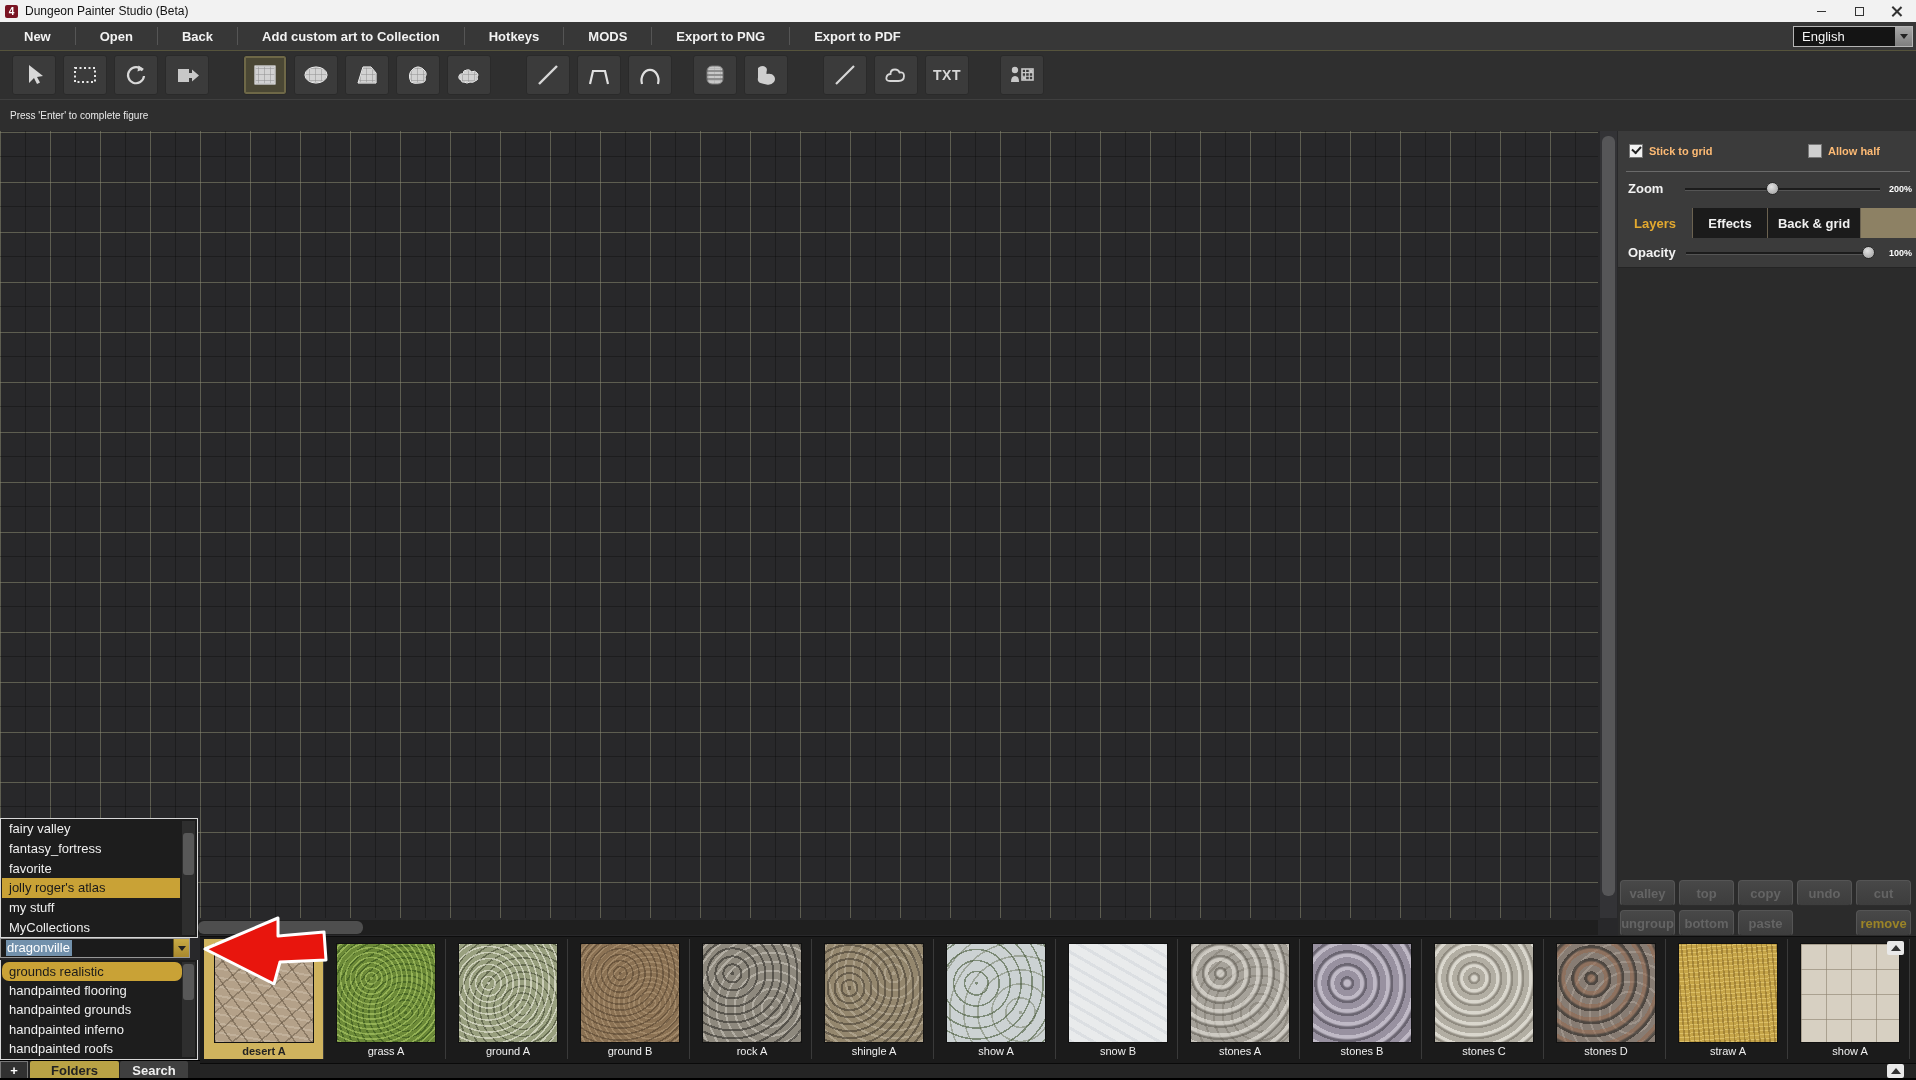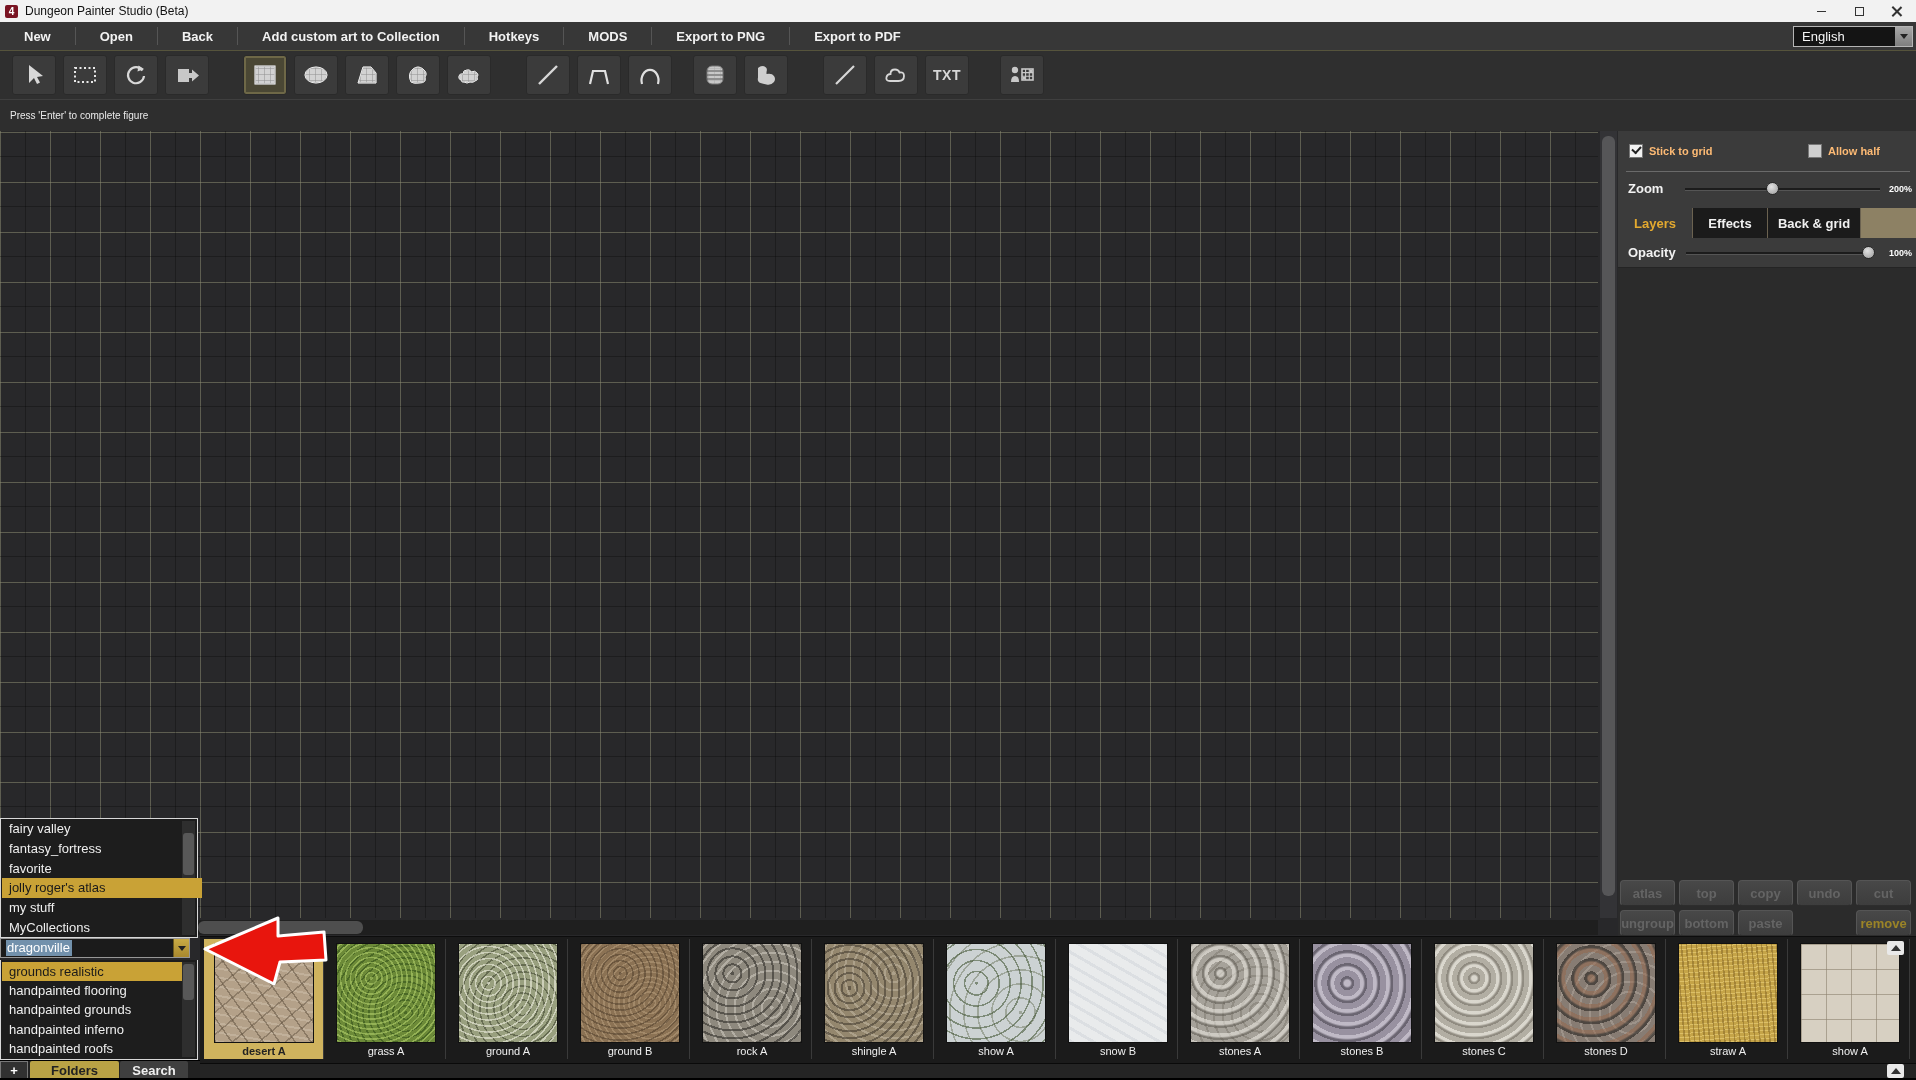--- a/index.html
+++ b/index.html
@@ -324,21 +324,21 @@
 
     <div class="opacityrow">
       <div class="sliderrow-label" style="left:10px;top:7px">Opacity</div>
       <div class="slidertrack" style="left:68px;top:14px;width:186px"></div>
       <div class="sliderthumb" style="left:244px;top:8px"></div>
       <div class="sliderval" style="left:264px;top:10px">100%</div>
     </div>
 
     <div class="layersarea"></div>
     <div id="editbuttons">
-        <div class="editbtn" style="left: 2px; top: 749px;">atlas</div>
+        <div class="editbtn" style="left: 2px; top: 749px;">valley</div>
         <div class="editbtn" style="left: 61px; top: 749px;">top</div>
         <div class="editbtn" style="left: 120px; top: 749px;">copy</div>
         <div class="editbtn" style="left: 179px; top: 749px;">undo</div>
         <div class="editbtn" style="left: 238px; top: 749px;">cut</div>
         <div class="editbtn" style="left: 2px; top: 779px;">ungroup</div>
         <div class="editbtn" style="left: 61px; top: 779px;">bottom</div>
         <div class="editbtn" style="left: 120px; top: 779px;">paste</div>
         <div class="editbtn" style="left: 179px; top: 811px;">redo</div>
         <div class="editbtn hl" style="left: 238px; top: 779px;">remove</div>
       </div>
@@ -410,37 +410,37 @@
       </div>
   </div>
 
   <div class="popup popup-folders" id="folderlist">
     <div class="pscroll">
         <div class="thumb" style="top:12px;height:42px"></div>
       </div>
   <div class="lrow" style="top: 0px; height: 19.7px;">fairy valley</div>
       <div class="lrow" style="top: 19.7px; height: 19.7px;">fantasy_fortress</div>
       <div class="lrow" style="top: 39.4px; height: 19.7px;">favorite</div>
-      <div class="lrow selected" style="top: 59.1px; height: 19.7px; left: 1px; width: 200px; text-align: center;">jolly roger's atlas</div>
+      <div class="lrow selected" style="top: 59.1px; height: 19.7px; left: 1px; width: 178px; text-align: center;">jolly roger's atlas</div>
       <div class="lrow" style="top: 78.8px; height: 19.7px;">my stuff</div>
       <div class="lrow" style="top: 98.5px; height: 19.7px;">MyCollections</div>
     </div>
 
   <div class="combo">
     <div class="combotext"><span>dragonville</span></div>
     <div class="combobtn">
         <span class="tri-down"></span>
       </div>
   </div>
 
   <div class="popup popup-cats" id="catlist">
     <div class="pscroll">
         <div class="thumb" style="top:2px;height:36px"></div>
       </div>
-  <div class="lrow selected" style="top: 2px; height: 19.2px;">grounds realistic</div>
+  <div class="lrow selected" style="top: 2px; height: 19.2px; border-radius: 7px;">grounds realistic</div>
       <div class="lrow" style="top: 21.2px; height: 19.2px;">handpainted flooring</div>
       <div class="lrow" style="top: 40.4px; height: 19.2px;">handpainted grounds</div>
       <div class="lrow" style="top: 59.6px; height: 19.2px;">handpainted inferno</div>
       <div class="lrow" style="top: 78.8px; height: 19.2px;">handpainted roofs</div>
     </div>
 
   <div class="bottombar">
     <div class="bb-add">+</div>
     <div class="bb-tab bb-folders">Folders</div>
     <div class="bb-tab bb-search">Search</div>

